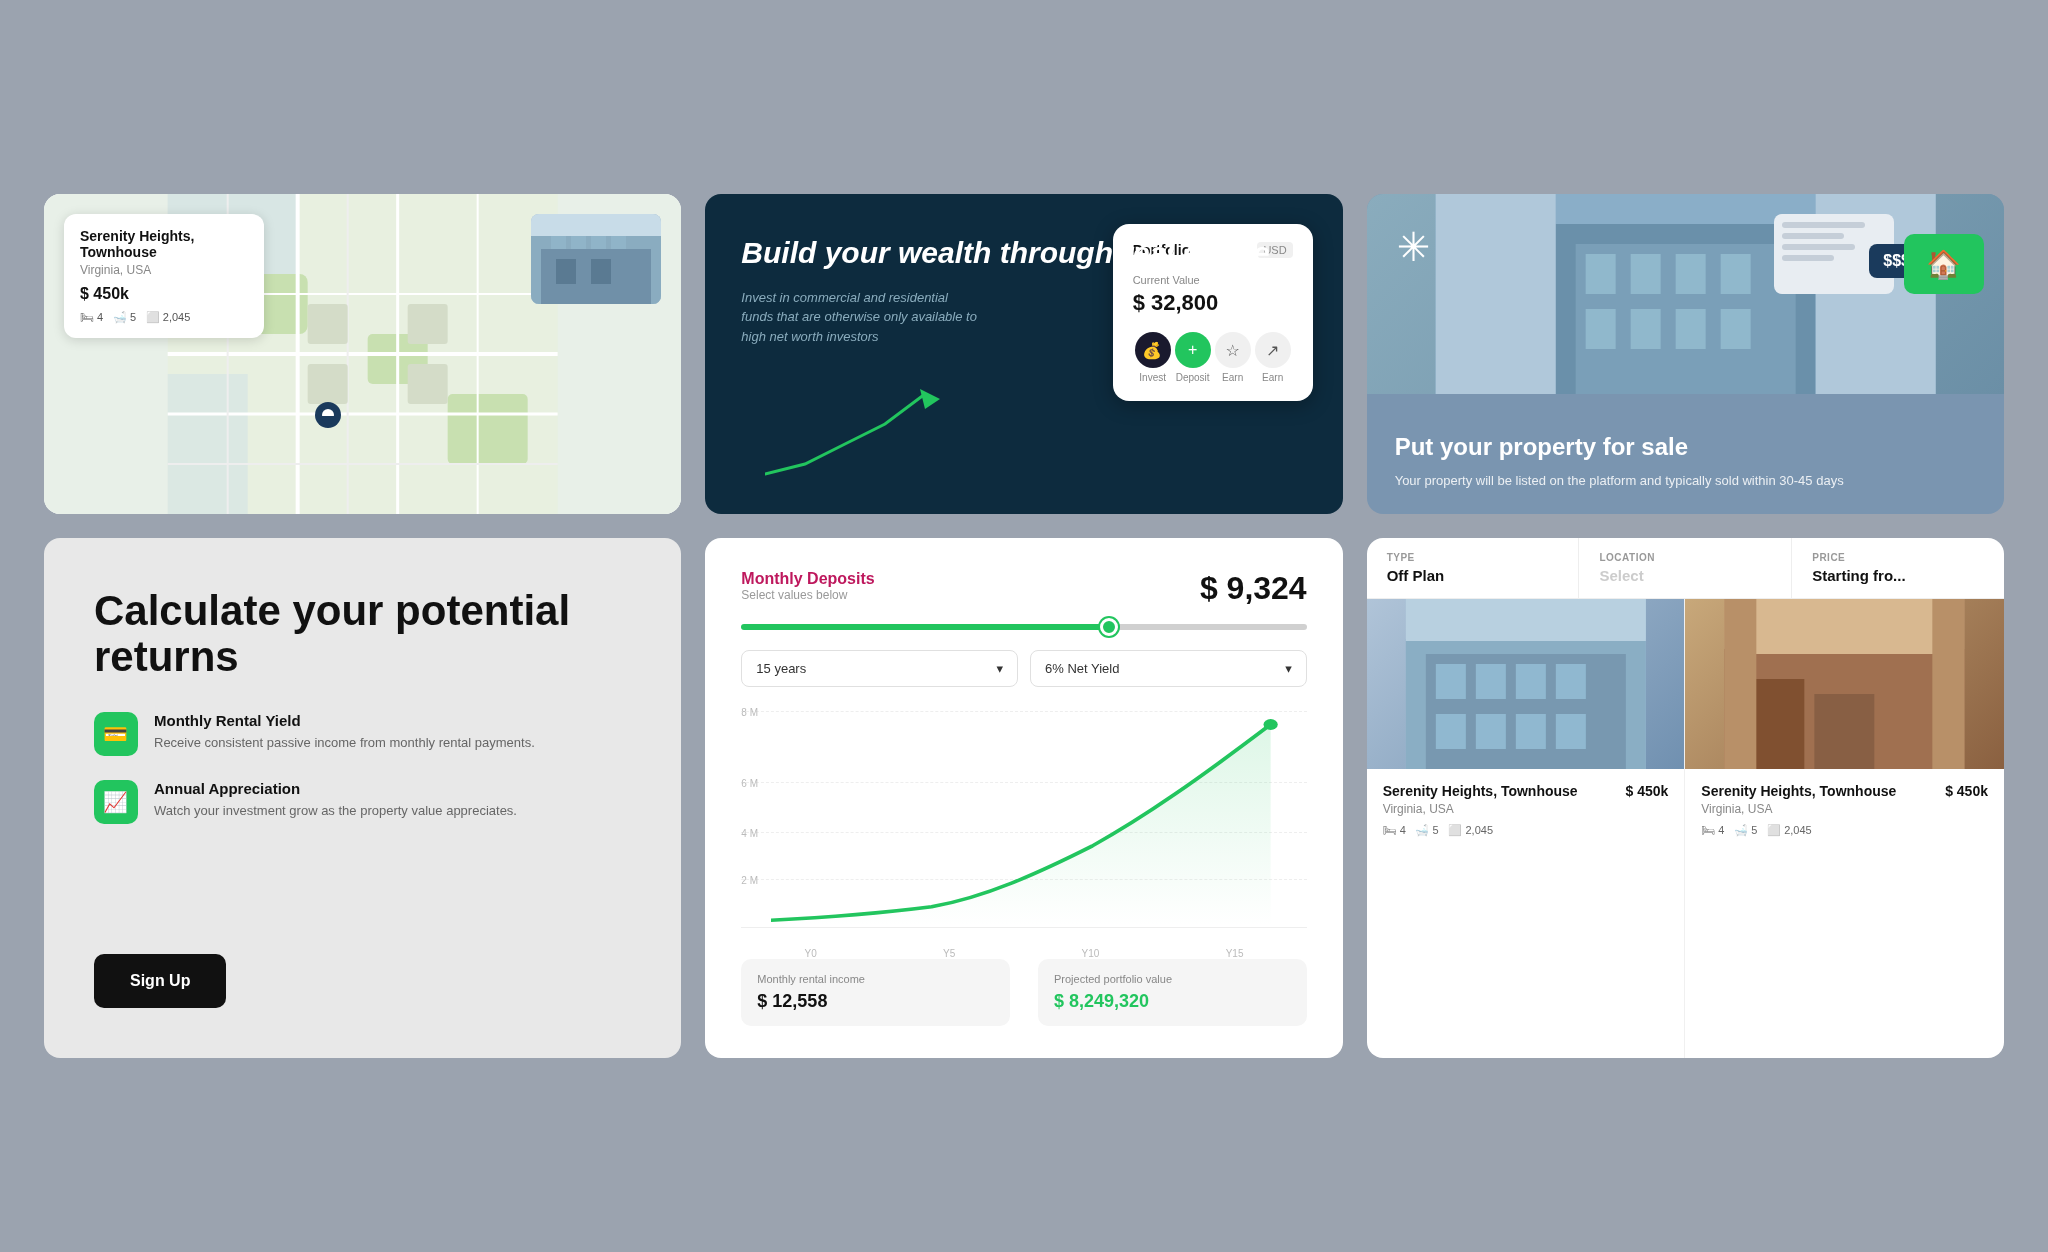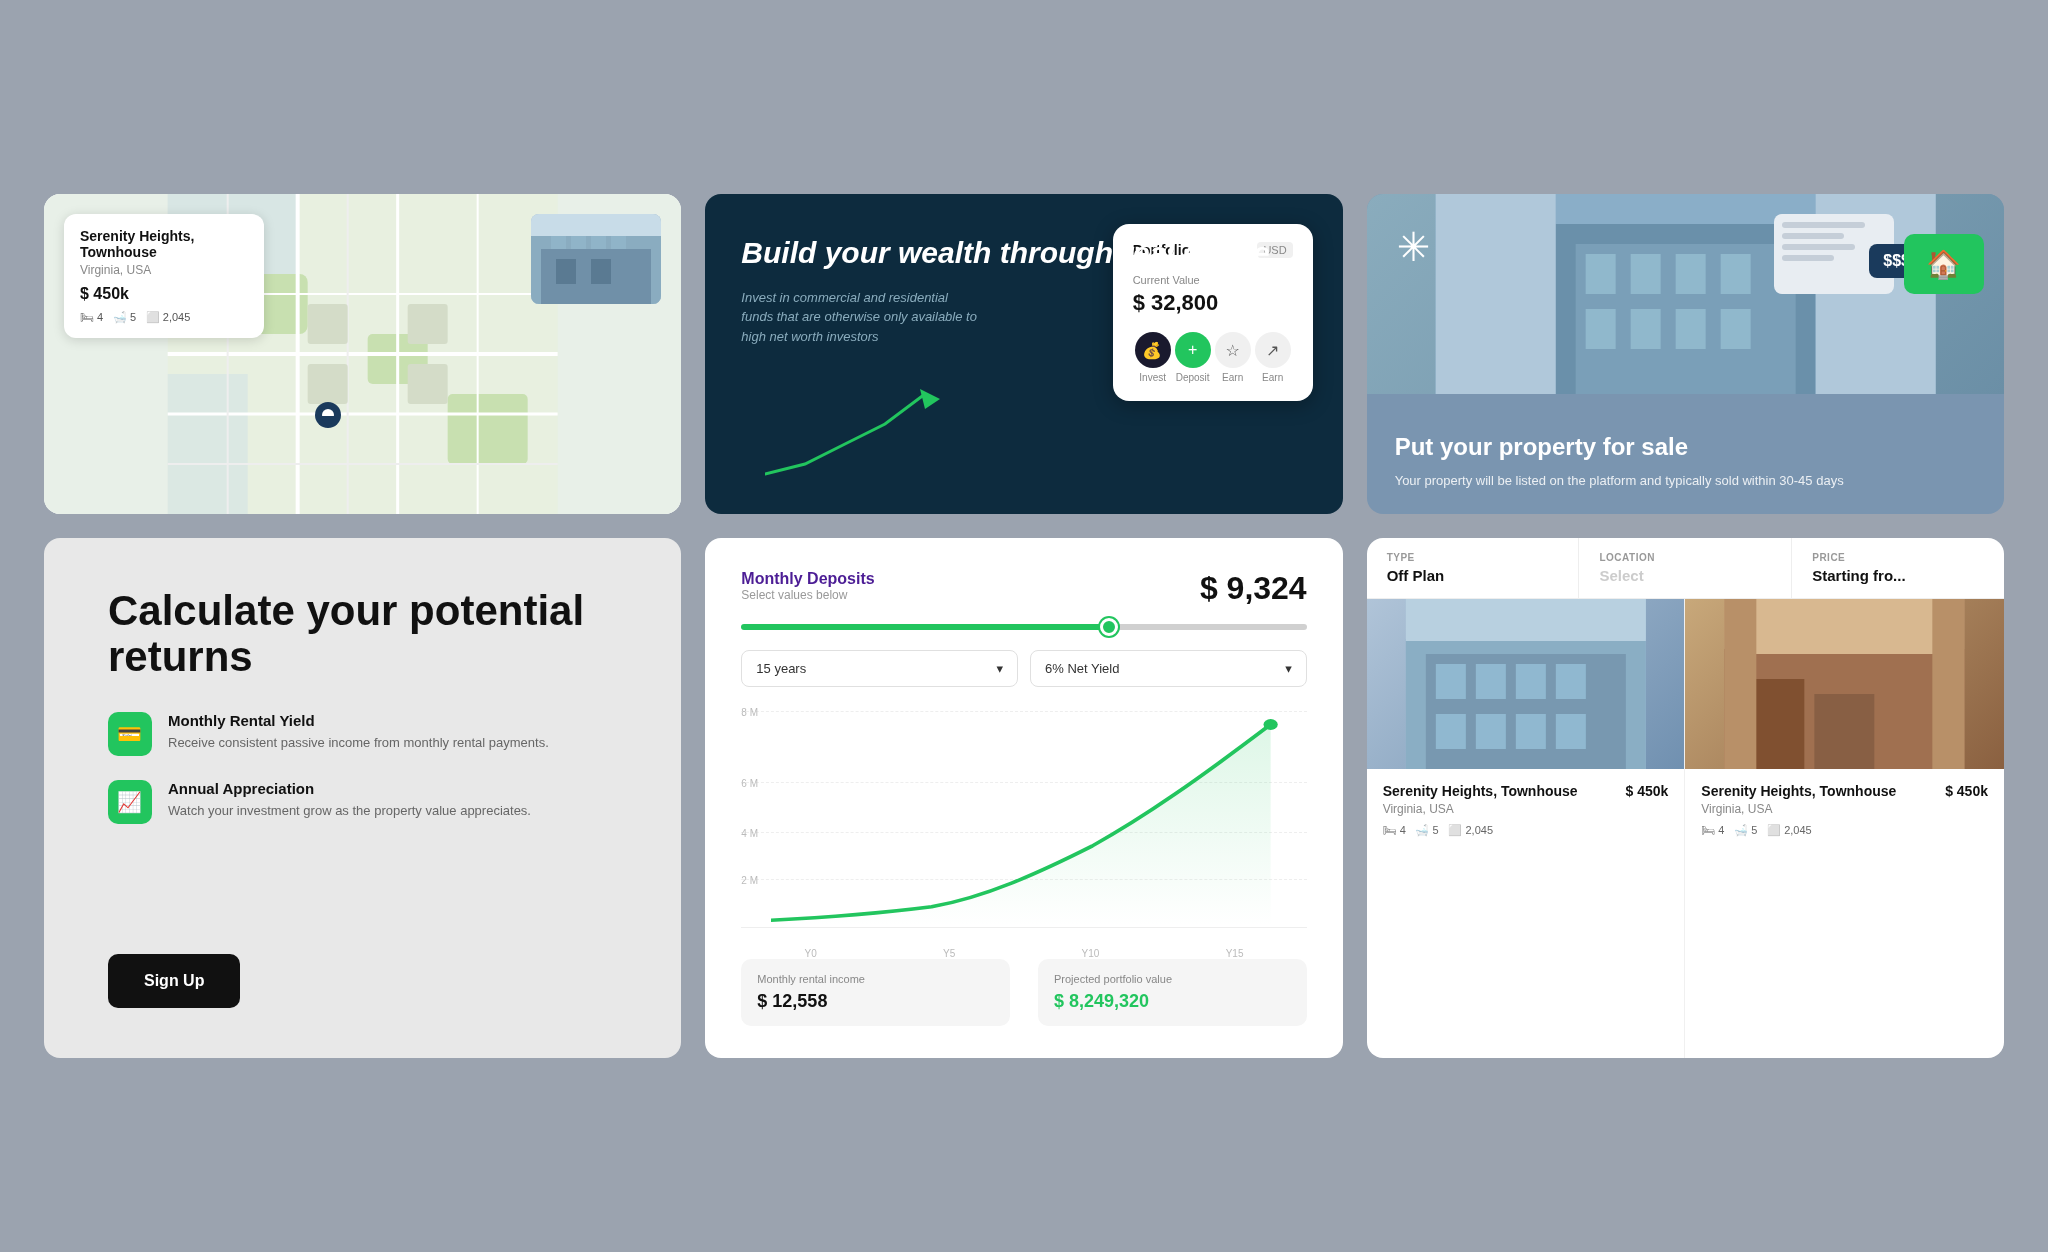--- a/index.html
+++ b/index.html
@@ -272,21 +272,21 @@
       height: 6px;
       background: #c5ced8;
       border-radius: 3px;
       margin-bottom: 5px;
     }
 
     
     .card-calculate {
       background: #e8e8e8;
       border-radius: 16px;
-      padding: 50px 64px;
+      padding: 50px 50px;
       display: flex;
       flex-direction: column;
       justify-content: space-between;
       min-height: 520px;
     }
     .card-calculate h1 {
       font-size: 42px;
       font-weight: 900;
       color: #111;
       line-height: 1.1;
@@ -345,21 +345,21 @@
     }
     .calc-header {
       display: flex;
       justify-content: space-between;
       align-items: flex-start;
       margin-bottom: 6px;
     }
     .calc-title {
       font-size: 16px;
       font-weight: 700;
-      color: #4c1d95;
+      color: #be185d;
     }
     .calc-amount {
       font-size: 32px;
       font-weight: 700;
       color: #111;
     }
     .calc-subtitle {
       font-size: 12px;
       color: #999;
       margin-bottom: 16px;

